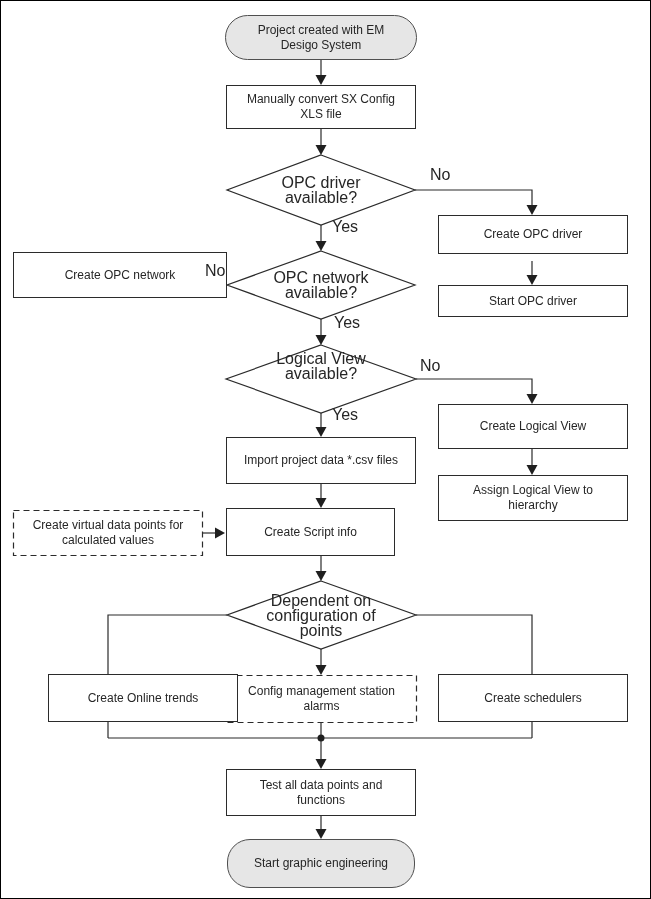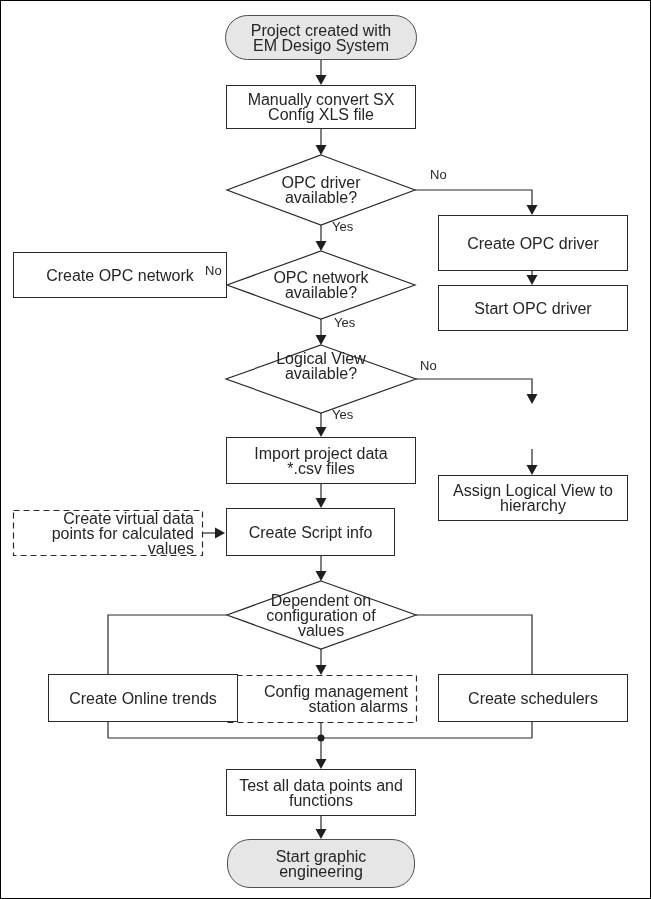--- a/index.html
+++ b/index.html
@@ -11,46 +11,45 @@
     border: 1px solid #000000;
     font-family: "Liberation Sans", sans-serif;
     color: #262626;
     overflow: hidden;
   }
   .layer { position: absolute; left: 0; top: 0; }
   .node {
     position: absolute;
     display: flex; align-items: center; justify-content: center;
     text-align: center;
-    font-size: 16px; line-height: 15px;
+    font-size: 12px; line-height: 15px;
     box-sizing: border-box;
     background: #ffffff;
     border: 1px solid #2b2b2b;
     padding: 3px 9px;
   }
   .terminator {
     border-radius: 23px;
     background: #e6e6e6;
     border-color: #4f4f4f;
     padding: 3px 18px;
   }
   .ghost { 
     background: transparent;
     border: none;
-    text-align: right;
   }
   .dtext {
     position: absolute;
     display: flex; align-items: center; justify-content: center;
     text-align: center;
     font-size: 16px; line-height: 15px;
   }
   .elabel {
     position: absolute;
-    font-size: 13px; line-height: 14px;
+    font-size: 16px; line-height: 14px;
     background: transparent;
   }
 </style>
 </head>
 <body>
 
 <div class="page">
 
   <svg class="layer" width="651" height="899" viewBox="0 0 651 899">
 
@@ -107,26 +106,27 @@
     <g fill="none" stroke="#2b2b2b" stroke-width="1.2" stroke-dasharray="6 4">
       <rect x="12.5" y="509.5" width="189" height="45"></rect>
       <rect x="225.5" y="674.5" width="190" height="47"></rect>
     </g>
   </svg>
 
   <div class="node terminator" style="left:224px;top:14px;width:192px;height:45px;">Project created with EM Desigo System</div>
 
   <div class="node" style="left:225px;top:84px;width:190px;height:44px;">Manually convert SX Config XLS file</div>
 
-  <div class="node" style="left:437px;top:214px;width:190px;height:56px;">Create OPC driver</div>
+  <div class="node" style="left:437px;top:214px;width:190px;height:39px;">Create OPC driver</div>
 
-  <div class="node" style="left:437px;top:284px;width:190px;height:46px;">Start OPC driver</div>
+  <div class="node" style="left:437px;top:284px;width:190px;height:32px;">Start OPC driver</div>
 
   <div class="node" style="left:12px;top:251px;width:214px;height:46px;">Create OPC network</div>
 
+  <div class="node" style="left:437px;top:403px;width:190px;height:45px;">Create Logical View</div>
 
   <div class="node" style="left:437px;top:474px;width:190px;height:46px;">Assign Logical View to hierarchy</div>
 
   <div class="node" style="left:225px;top:436px;width:190px;height:47px;">Import project data *.csv files</div>
 
   <div class="node ghost" style="left:12px;top:509px;width:190px;height:46px;">Create virtual data points for calculated values</div>
 
   <div class="node" style="left:225px;top:507px;width:169px;height:48px;">Create Script info</div>
 
   <div class="node" style="left:12px;top:673px;width:190px;height:48px;margin-left:35px;">Create Online trends</div>
@@ -138,21 +138,21 @@
   <div class="node" style="left:437px;top:673px;width:190px;height:48px;">Create schedulers</div>
 
   <div class="node terminator" style="left:226px;top:838px;width:188px;height:49px;">Start graphic engineering</div>
 
   <div class="dtext" style="left:270px;top:168px;width:100px;height:42px;">OPC driver available?</div>
 
   <div class="dtext" style="left:262px;top:263px;width:116px;height:42px;">OPC network available?</div>
 
   <div class="dtext" style="left:240px;top:356px;width:160px;height:18px;">Logical View available?</div>
 
-  <div class="dtext" style="left:252px;top:593px;width:136px;height:42px;">Dependent on configuration of values</div>
+  <div class="dtext" style="left:252px;top:593px;width:136px;height:42px;">Dependent on configuration of points</div>
 
   <div class="elabel" style="left:429px;top:167px;">No</div>
   <div class="elabel" style="left:331px;top:219px;">Yes</div>
   <div class="elabel" style="left:204px;top:263px;">No</div>
   <div class="elabel" style="left:333px;top:315px;">Yes</div>
   <div class="elabel" style="left:419px;top:358px;">No</div>
   <div class="elabel" style="left:331px;top:407px;">Yes</div>
 
 </div>
 

